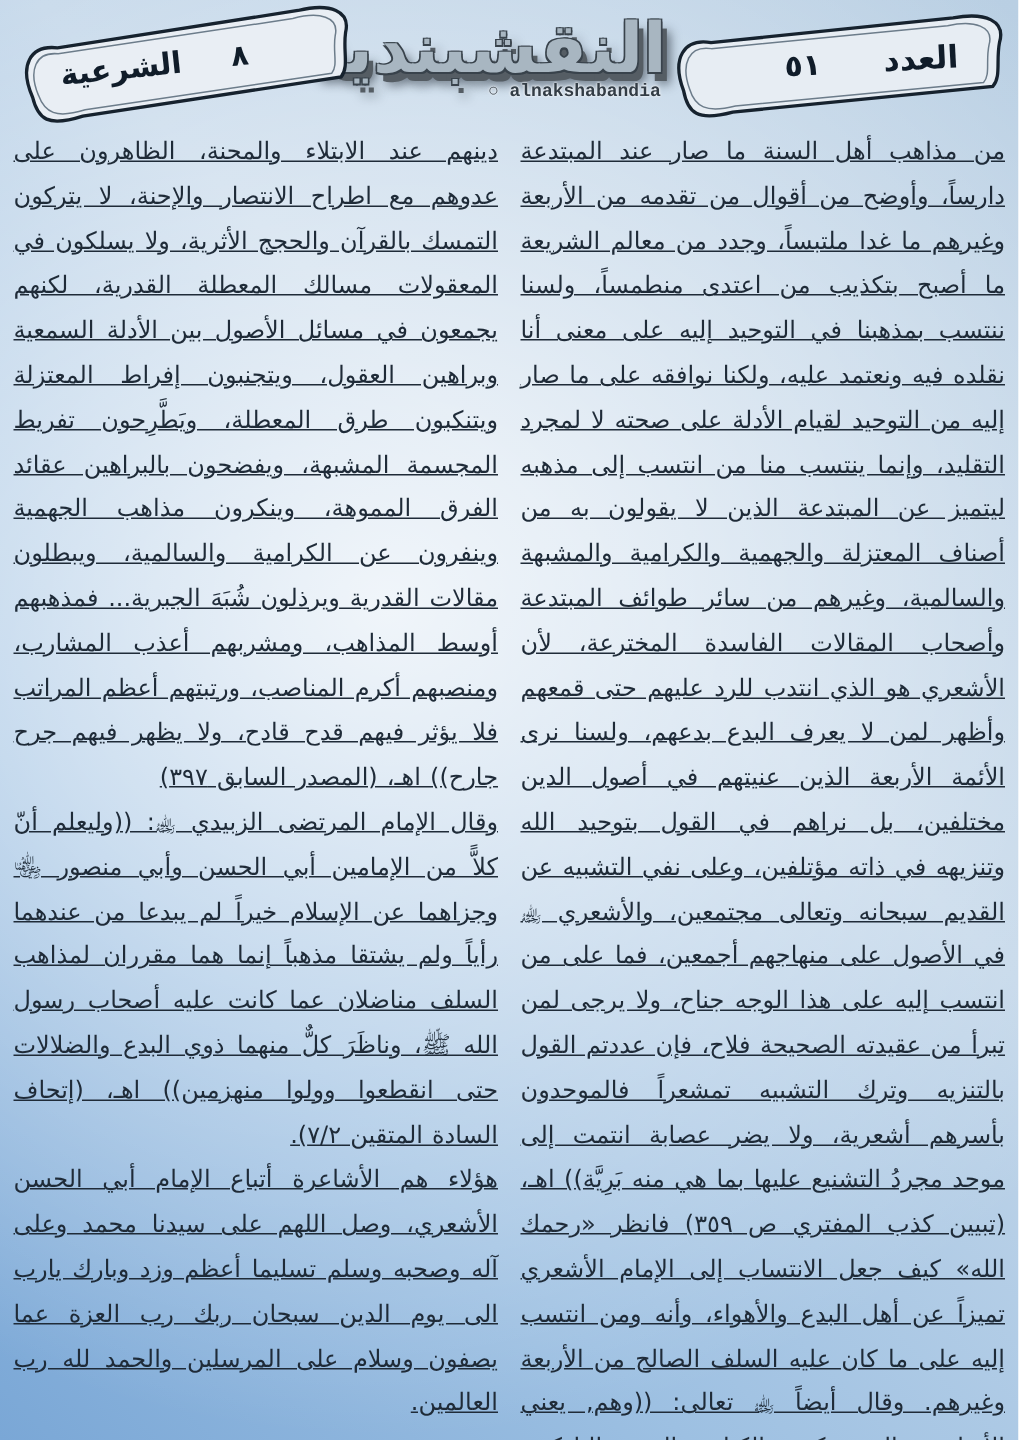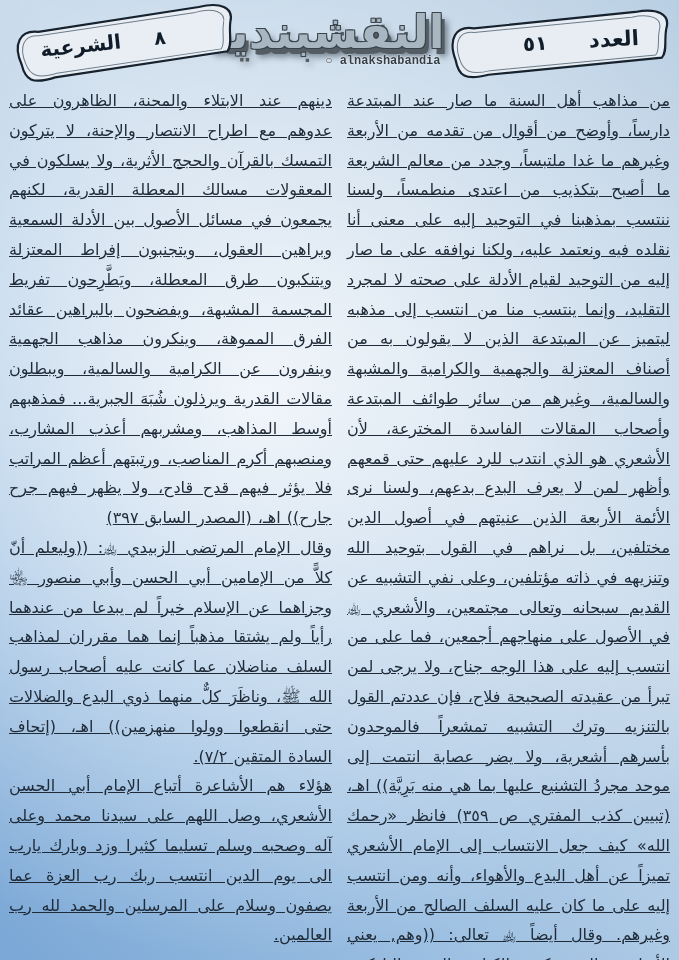--- a/index.html
+++ b/index.html
@@ -95,17 +95,17 @@
 
   </div>
 
   <div class="columns">
     <div class="col">
       <p>من مذاهب أهل السنة ما صار عند المبتدعة دارساً، وأوضح من أقوال من تقدمه من الأربعة وغيرهم ما غدا ملتبساً، وجدد من معالم الشريعة ما أصبح بتكذيب من اعتدى منطمساً، ولسنا ننتسب بمذهبنا في التوحيد إليه على معنى أنا نقلده فيه ونعتمد عليه، ولكنا نوافقه على ما صار إليه من التوحيد لقيام الأدلة على صحته لا لمجرد التقليد، وإنما ينتسب منا من انتسب إلى مذهبه ليتميز عن المبتدعة الذين لا يقولون به من أصناف المعتزلة والجهمية والكرامية والمشبهة والسالمية، وغيرهم من سائر طوائف المبتدعة وأصحاب المقالات الفاسدة المخترعة، لأن الأشعري هو الذي انتدب للرد عليهم حتى قمعهم وأظهر لمن لا يعرف البدع بدعهم، ولسنا نرى الأئمة الأربعة الذين عنيتهم في أصول الدين مختلفين، بل نراهم في القول بتوحيد الله وتنزيهه في ذاته مؤتلفين، وعلى نفي التشبيه عن القديم سبحانه وتعالى مجتمعين، والأشعري ﵀ في الأصول على منهاجهم أجمعين، فما على من انتسب إليه على هذا الوجه جناح، ولا يرجى لمن تبرأ من عقيدته الصحيحة فلاح، فإن عددتم القول بالتنزيه وترك التشبيه تمشعراً فالموحدون بأسرهم أشعرية، ولا يضر عصابة انتمت إلى موحد مجردُ التشنيع عليها بما هي منه بَرِيَّة)) اهـ، (تبيين كذب المفتري ص ٣٥٩) فانظر «رحمك الله» كيف جعل الانتساب إلى الإمام الأشعري تميزاً عن أهل البدع والأهواء، وأنه ومن انتسب إليه على ما كان عليه السلف الصالح من الأربعة وغيرهم. وقال أيضاً ﵀ تعالى: ((وهم, يعني الأشاعرة, المتمسكون بالكتاب والسنة، التاركون للأسباب الجالبة للفتنة، الصابرون على</p>
     </div>
     <div class="col">
       <p>دينهم عند الابتلاء والمحنة، الظاهرون على عدوهم مع اطراح الانتصار والإحنة، لا يتركون التمسك بالقرآن والحجج الأثرية، ولا يسلكون في المعقولات مسالك المعطلة القدرية، لكنهم يجمعون في مسائل الأصول بين الأدلة السمعية وبراهين العقول، ويتجنبون إفراط المعتزلة ويتنكبون طرق المعطلة، ويَطَّرِحون تفريط المجسمة المشبهة، ويفضحون بالبراهين عقائد الفرق المموهة، وينكرون مذاهب الجهمية وينفرون عن الكرامية والسالمية، ويبطلون مقالات القدرية ويرذلون شُبَهَ الجبرية... فمذهبهم أوسط المذاهب، ومشربهم أعذب المشارب، ومنصبهم أكرم المناصب، ورتبتهم أعظم المراتب فلا يؤثر فيهم قدح قادح، ولا يظهر فيهم جرح جارح)) اهـ، (المصدر السابق ٣٩٧)</p>
       <p>وقال الإمام المرتضى الزبيدي ﵀: ((وليعلم أنّ كلاًّ من الإمامين أبي الحسن وأبي منصور ﵄ وجزاهما عن الإسلام خيراً لم يبدعا من عندهما رأياً ولم يشتقا مذهباً إنما هما مقرران لمذاهب السلف مناضلان عما كانت عليه أصحاب رسول الله ﷺ، وناظَرَ كلٌّ منهما ذوي البدع والضلالات حتى انقطعوا وولوا منهزمين)) اهـ، (إتحاف السادة المتقين ٧/٢).</p>
-      <p>هؤلاء هم الأشاعرة أتباع الإمام أبي الحسن الأشعري، وصل اللهم على سيدنا محمد وعلى آله وصحبه وسلم تسليما كثيرا وزد وبارك يارب الى يوم الدين انتسب ربك رب العزة عما يصفون وسلام على المرسلين والحمد لله رب العالمين.</p>
+      <p>هؤلاء هم الأشاعرة أتباع الإمام أبي الحسن الأشعري، وصل اللهم على سيدنا محمد وعلى آله وصحبه وسلم تسليما أعظم وزد وبارك يارب الى يوم الدين سبحان ربك رب العزة عما يصفون وسلام على المرسلين والحمد لله رب العالمين.</p>
     </div>
   </div>
 
 </div>
 
 </body></html>

